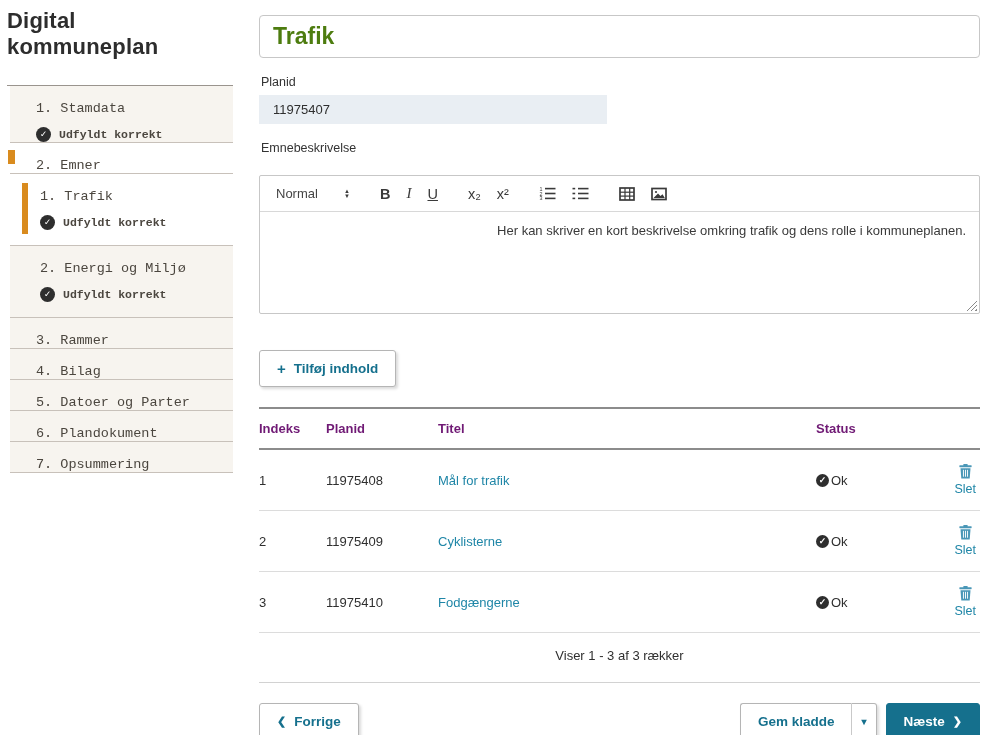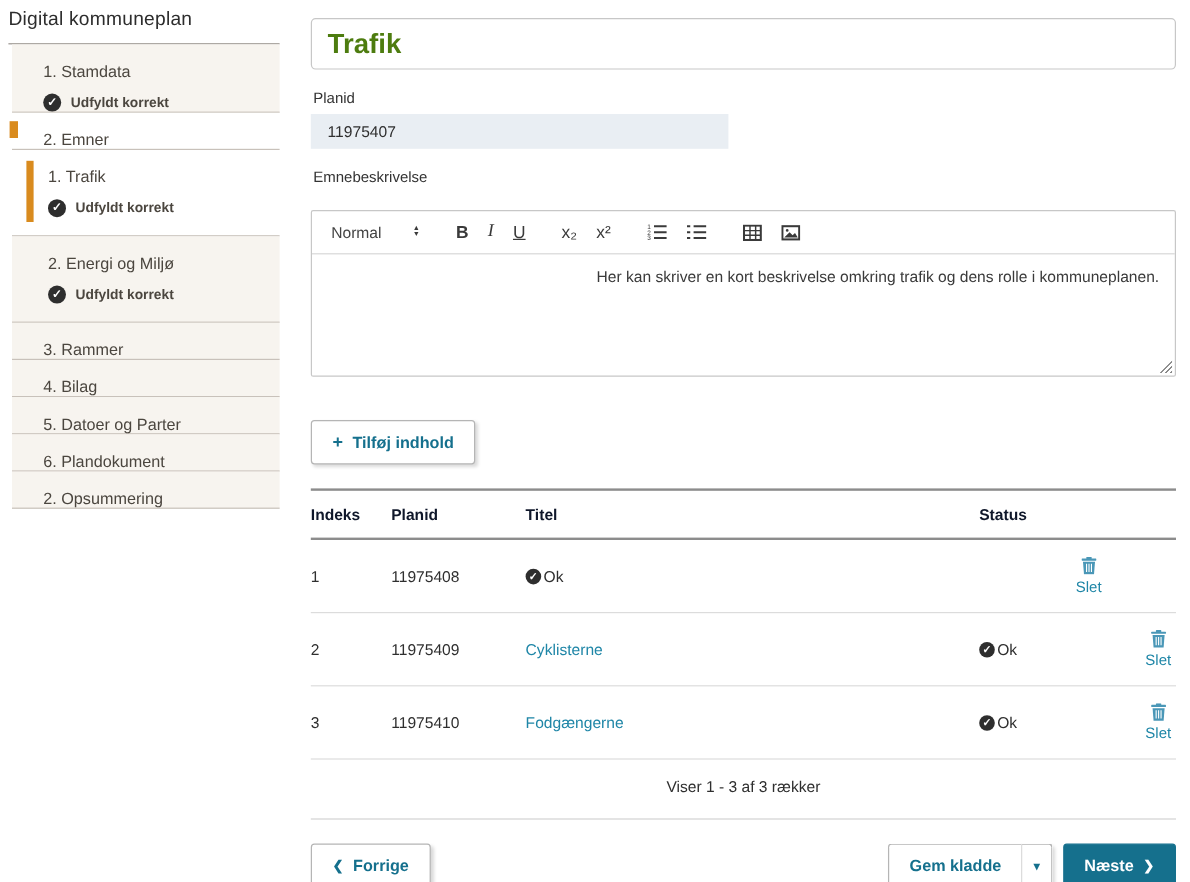--- a/index.html
+++ b/index.html
@@ -7,25 +7,25 @@
   body {
     width: 992px; height: 735px; overflow: hidden;
     background: #ffffff; color: #3a3a3a;
     font-family: "Liberation Sans", sans-serif;
   }
   .page { display: flex; width: 992px; height: 735px; }
 
   
   .sidebar { flex: 0 0 233px; padding-top: 4px; }
   .app-title {
-    font-size: 16px; font-weight: 400; color: #2d2d2d;
-    margin: 4px 0 0 7px; padding-bottom: 10px; width: 226px;
+    font-size: 22px; font-weight: 700; color: #2d2d2d;
+    margin: 4px 0 0 7px; padding-bottom: 25px; width: 226px;
     border-bottom: 1px solid #9a948e; letter-spacing: 0.2px;
   }
-  nav { margin-left: 10px; width: 223px; }
+  nav { margin-left: 10px; width: 223px; font-family: Liberation Mono, monospace; }
   .nav-item {
     position: relative; background: #f7f4ef;
     border-bottom: 1px solid #c8c1ba; padding: 15px 8px 15px 20px;
     cursor: pointer;
   }
   .nav-item.sub { padding-left: 30px; }
   .nav-item.active { background: #ffffff; }
   .nav-item.main.active::before {
     content: ""; position: absolute; left: -2px; top: 7px; bottom: 9px;
     width: 7px; background: #d98b1e;
@@ -92,21 +92,21 @@
     padding: 9px 17px; color: #15708d; font-weight: 700; font-size: 13.5px;
     font-family: "Liberation Sans", sans-serif; cursor: pointer;
     box-shadow: 2px 2px 3px rgba(0,0,0,0.15);
   }
   .add-btn .plus { font-size: 15px; font-weight: 700; }
 
   
   .tgrid { display: grid; grid-template-columns: 67px 112px 378px 1fr 58px; align-items: center; }
   .thead {
     margin-top: 20px; border-top: 2px solid #8c8c8c; border-bottom: 2px solid #8c8c8c;
-    font-weight: 700; font-size: 13px; color: #0f172a; padding: 12px 0;
+    font-weight: 700; font-size: 13px; color: #701a75; padding: 12px 0;
   }
   .trow { border-bottom: 1px solid #dcdcdc; padding: 14px 0; font-size: 13px; color: #2f2f2f; }
   .link { color: #1f86a7; text-decoration: none; font-size: 13px; cursor: pointer; }
   .status-cell { display: flex; align-items: center; gap: 2px; }
   .action-cell { display: flex; flex-direction: column; align-items: center; gap: 3px; justify-self: end; padding-right: 4px; }
   .trash { cursor: pointer; line-height: 0; }
   .slet-link { color: #1f86a7; font-size: 12.5px; text-decoration: none; cursor: pointer; }
   .pagination { text-align: center; font-size: 13px; color: #2f2f2f; padding: 15px 0 0; }
   .divider { border-top: 1px solid #d2d2d2; margin-top: 19px; }
 
@@ -174,21 +174,21 @@
       <div class="nav-item main">
         <div class="nav-label">4. Bilag</div>
       </div>
       <div class="nav-item main">
         <div class="nav-label">5. Datoer og Parter</div>
       </div>
       <div class="nav-item main">
         <div class="nav-label">6. Plandokument</div>
       </div>
       <div class="nav-item main">
-        <div class="nav-label">2. Opsummering</div>
+        <div class="nav-label">7. Opsummering</div>
       </div>
     </nav>
   </aside>
 
   <main class="main">
 
     <input class="title-input" type="text" value="Trafik" style="">
 
     <div class="field-label">Planid</div>
     <div class="planid-value">11975407</div>
@@ -270,20 +270,21 @@
       <div>Indeks</div>
       <div>Planid</div>
       <div>Titel</div>
       <div>Status</div>
       <div></div>
     </div>
 
     <div class="tgrid trow">
       <div>1</div>
       <div>11975408</div>
+      <div><a class="link">Mål for trafik</a></div>
       <div class="status-cell">
         <span class="check-badge small">✓</span>
         <span>Ok</span>
       </div>
       <div class="action-cell">
         <span class="trash">
           <svg width="13" height="15" viewBox="0 0 14 16">
             <rect x="4.6" y="0" width="4.8" height="2" rx="0.6" fill="#4a97b7"></rect>
             <rect x="0.4" y="1.4" width="13.2" height="2" rx="0.5" fill="#4a97b7"></rect>
             <path d="M1.6 4.4 h10.8 l-0.9 11.2 h-9 Z" fill="#4a97b7"></path>

